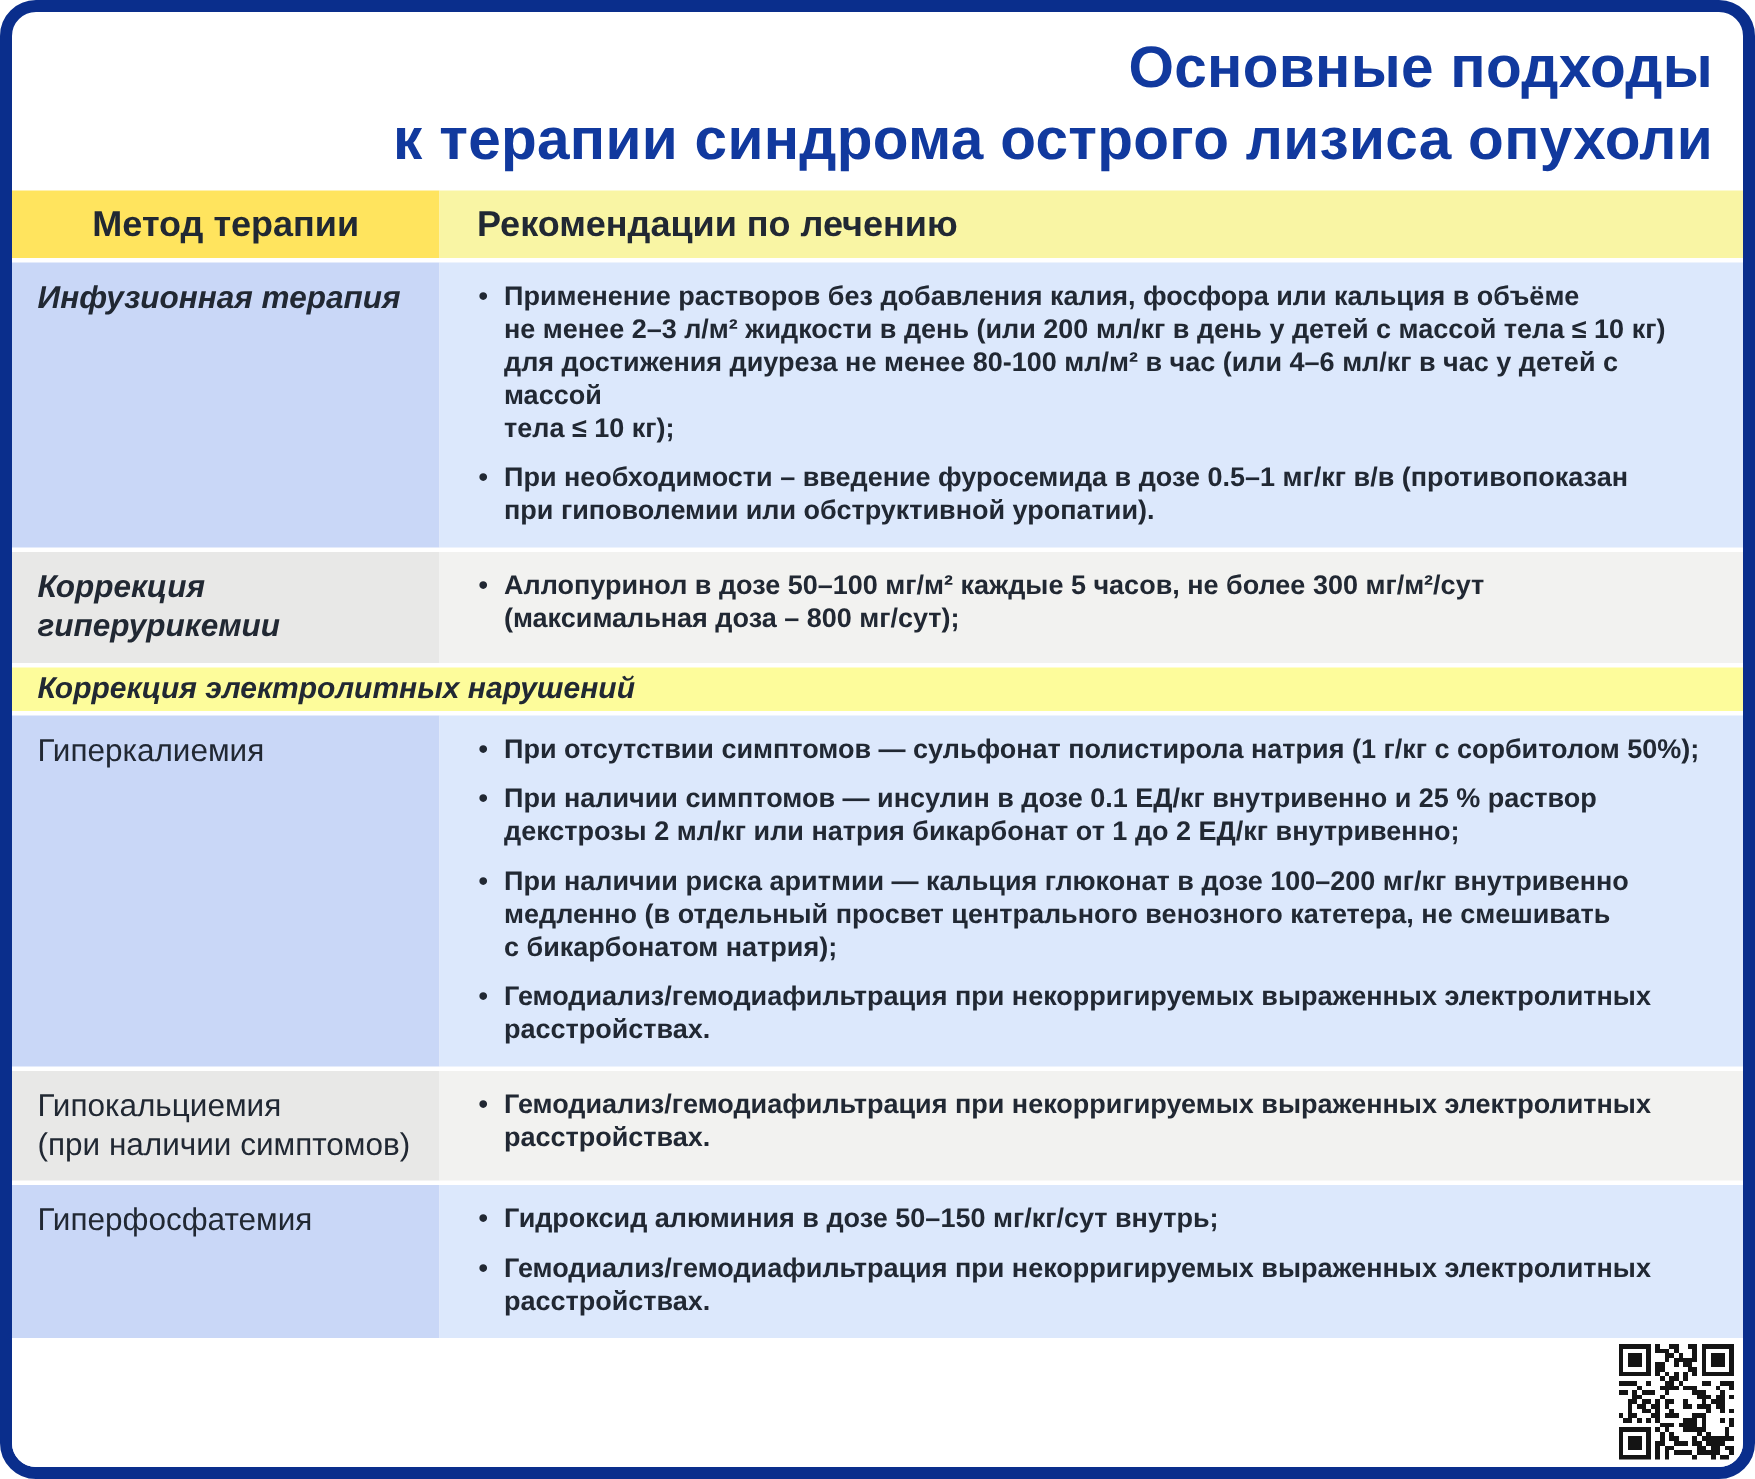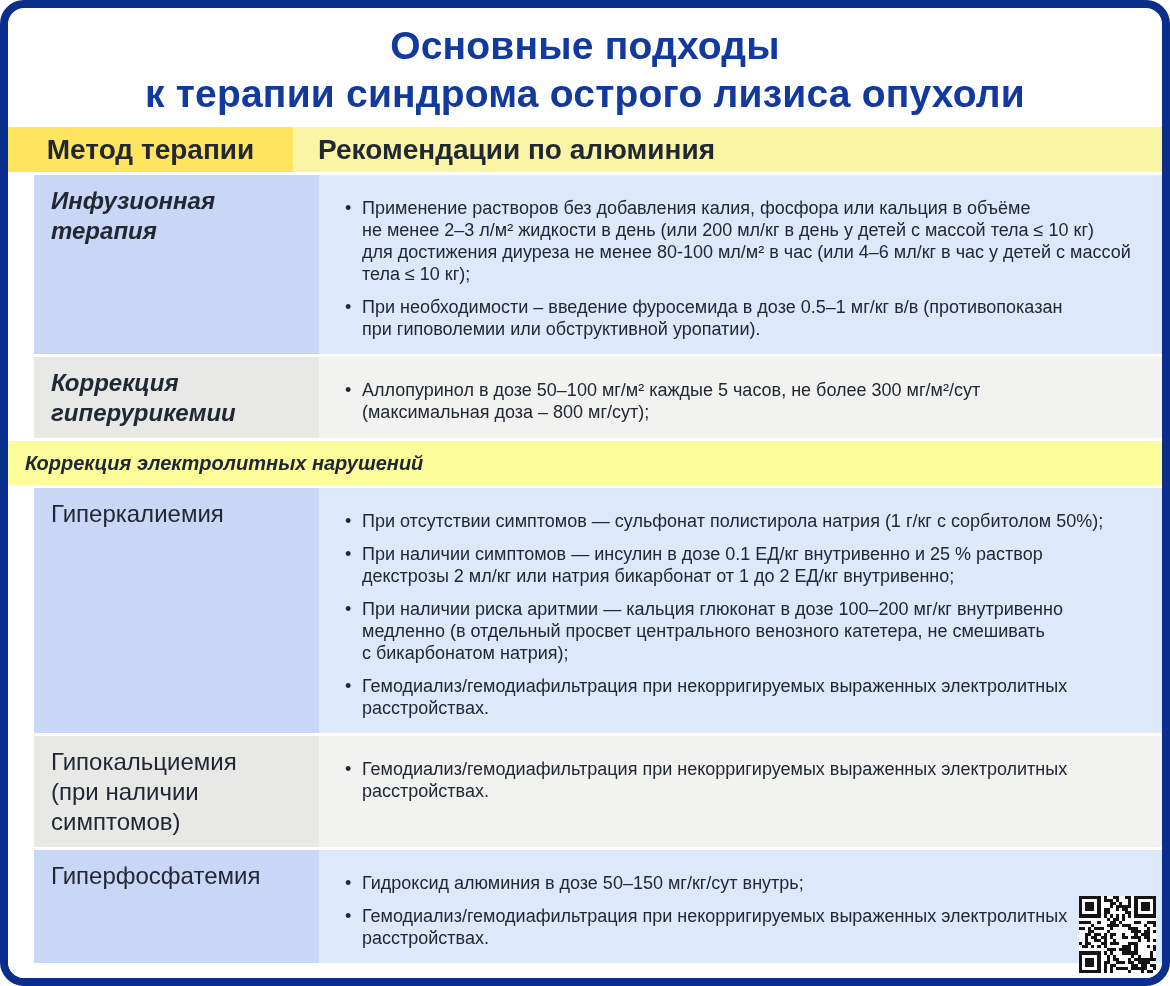--- a/index.html
+++ b/index.html
@@ -9,69 +9,69 @@
     --gray-left-bg:#E8E8E7; --gray-right-bg:#F2F2F0;
   }
   *{box-sizing:border-box; margin:0; padding:0;}
   html,body{width:1170px; height:986px; background:#fff;}
   body{font-family:"Liberation Sans", sans-serif; color:var(--text);}
   .card{
     position:absolute; inset:0; width:1170px; height:986px;
     border:8px solid var(--border); border-radius:24px; background:#fff;
     overflow:hidden; display:flex; flex-direction:column;
   }
-  .title-block{ padding:14px 20px 10px; text-align:center; }
+  .title-block{ padding:14px 20px 10px; text-align:right; }
   .title-line{
     color:var(--title); font-size:39px; font-weight:bold; line-height:1.22;
     letter-spacing:0.2px;
   }
   .thead{ display:flex; height:45px; }
-  .th{ font-size:28px; font-weight:bold; display:flex; align-items:center; }
+  .th{ font-size:24px; font-weight:bold; display:flex; align-items:center; }
   .th-left{ width:285px; background:var(--header-left-bg); justify-content:center; text-align:center; }
   .th-right{ flex:1; background:var(--header-right-bg); padding-left:25px; }
   .table-body{ display:flex; flex-direction:column; }
   .row{ display:flex; margin-top:3px; }
   .row .cell-label{
-    width:285px; flex:0 0 285px; font-size:24px; padding:11px 14px 10px 17px;
-    line-height:1.25; white-space:pre-line;margin-left:26px;
+    width:285px; flex:0 0 285px; font-size:21px; padding:11px 14px 10px 17px;
+    line-height:1.25; white-space:pre-line;
   }
   .row.emph .cell-label{ font-weight:bold; font-style:italic; }
-  .row .cell-body{ flex:1; padding:22px 24px 3px 25px; }
+  .row .cell-body{ flex:1; padding:11px 24px 3px 25px;font-weight:bold; }
   .row.t-blue .cell-label{ background:var(--blue-left-bg); }
   .row.t-blue .cell-body{ background:var(--blue-right-bg); }
   .row.t-gray .cell-label{ background:var(--gray-left-bg); }
   .row.t-gray .cell-body{ background:var(--gray-right-bg); }
   ul.bullets{ list-style:none; }
   ul.bullets li{
     position:relative; padding-left:18px; margin-bottom:11px;
     font-size:18px; line-height:22px; white-space:pre-line;
   }
   ul.bullets li::before{
     content:"\2022"; position:absolute; left:1px; top:0; font-size:18px;
   }
   .band{
-    margin-top:3px; background:var(--band-bg); height:44px;
+    margin-top:3px; background:var(--band-bg); height:29px;
     display:flex; align-items:center; padding-left:17px;
   }
   .band span{ font-size:20px; font-weight:bold; font-style:italic; }
   .footer{ flex:1; position:relative; background:#fff; }
   .qr{ position:absolute; right:6px; bottom:5px; width:77px; height:77px; }
 </style>
 </head>
 <body>
 
 <div class="card">
   <div class="title-block">
     <div class="title-line">Основные подходы</div>
     <div class="title-line">к терапии синдрома острого лизиса опухоли</div>
   </div>
 
   <div class="thead">
     <div class="th th-left">Метод терапии</div>
-    <div class="th th-right">Рекомендации по алюминия</div>
+    <div class="th th-right">Рекомендации по лечению</div>
   </div>
 
   <div class="table-body" id="table-body">
   <div class="row t-blue emph">
     <div class="cell-label">Инфузионная терапия</div>
     <div class="cell-body">
       <ul class="bullets">
             <li>Применение растворов без добавления калия, фосфора или кальция в объёме
 не менее 2–3 л/м² жидкости в день (или 200 мл/кг в день у детей с массой тела ≤ 10 кг)
 для достижения диуреза не менее 80-100 мл/м² в час (или 4–6 мл/кг в час у детей с массой

